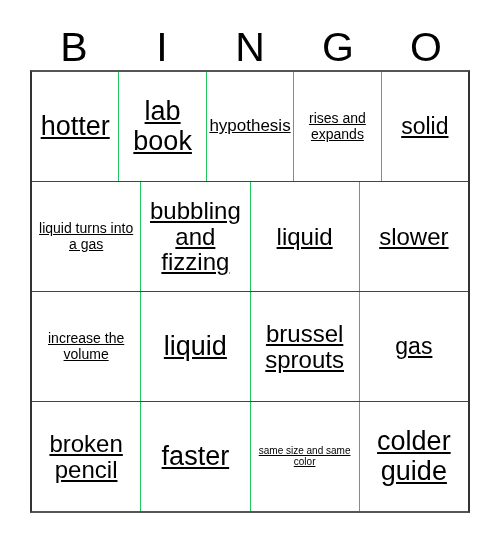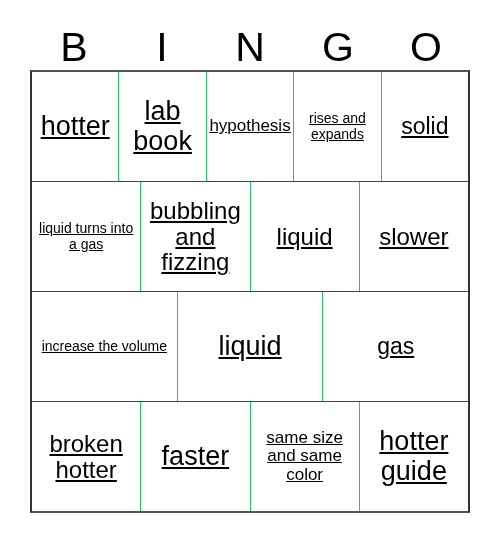--- a/index.html
+++ b/index.html
@@ -97,21 +97,21 @@
     color: #000000;
   }
 
   
   .fs-xxl .cell-text { font-size: 23px; }
   .fs-xl  .cell-text { font-size: 27px; }
   .fs-lg  .cell-text { font-size: 24px; text-align: center; }
   .fs-md  .cell-text { font-size: 24px; }
   .fs-sm  .cell-text { font-size: 14px; }
   .fs-xs  .cell-text { font-size: 17px; }
-  .fs-xxs .cell-text { font-size: 17px; }
+  .fs-xxs .cell-text { font-size: 10px; }
 </style>
 </head>
 <body>
 
 <div id="bingo-card">
 
   <div id="header-row">
     <div class="header-letter">B</div>
     <div class="header-letter">I</div>
     <div class="header-letter">N</div>
@@ -155,34 +155,37 @@
     </div>
 
 
     <div class="grid-row">
       <div class="cell fs-sm">
           <span class="cell-text">increase the volume</span>
         </div>
       <div class="cell fs-xl">
           <span class="cell-text">liquid</span>
         </div>
+      <div class="cell fs-md">
+          <span class="cell-text">brussel sprouts</span>
+        </div>
       <div class="cell fs-xxl">
           <span class="cell-text">gas</span>
         </div>
     </div>
 
     <div class="grid-row">
       <div class="cell fs-md">
-          <span class="cell-text">broken hotter</span>
+          <span class="cell-text">broken pencil</span>
         </div>
       <div class="cell fs-xl">
           <span class="cell-text">faster</span>
         </div>
       <div class="cell fs-xxs">
           <span class="cell-text">same size and same color</span>
         </div>
       <div class="cell fs-xl">
-          <span class="cell-text">hotter guide</span>
+          <span class="cell-text">colder guide</span>
         </div>
     </div>
 
   </div>
 </div>
 
 </body></html>

